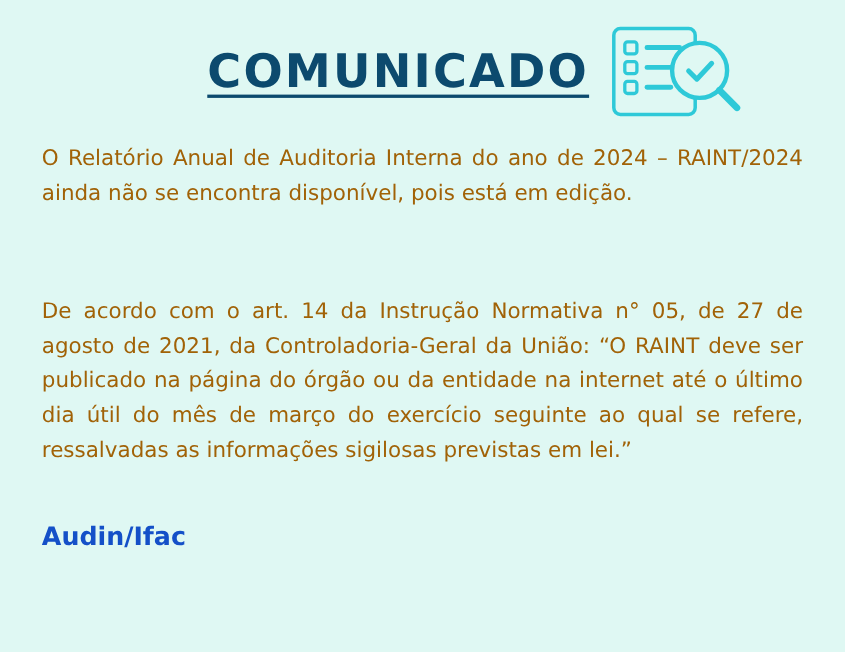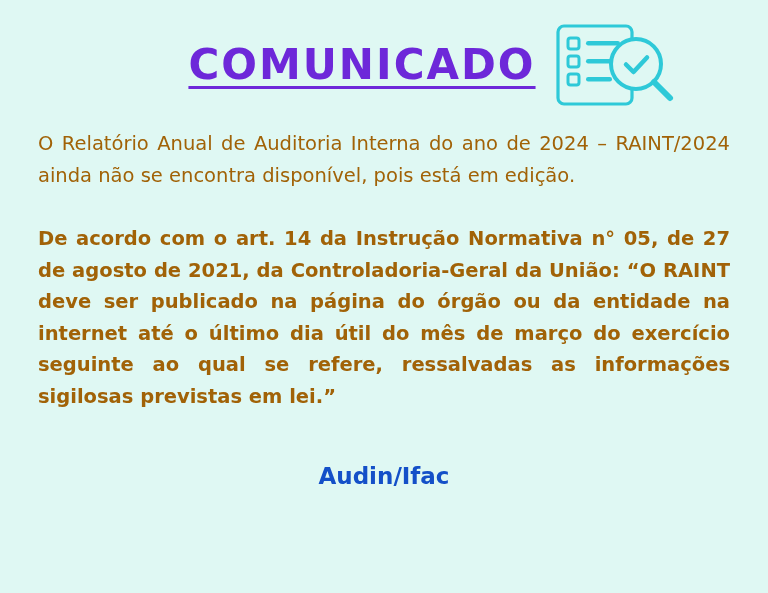--- a/index.html
+++ b/index.html
@@ -26,21 +26,21 @@
     height: 120px;
     display: flex;
     align-items: center;
     justify-content: center;
   }
   .title {
     font-family: "DejaVu Sans", sans-serif;
     font-weight: bold;
     font-size: 42px;
     letter-spacing: 2px;
-    color: #6d28d9;
+    color: #0c4a6e;
     text-decoration: underline;
     text-underline-offset: 7px;
     text-decoration-thickness: 3px;
     margin: 0;
     padding: 0;
     position: relative;
     left: -22px;
     top: 4px;
   }
   .doc-icon {
@@ -55,25 +55,25 @@
     font-size: 19.5px;
     line-height: 1.62;
     text-align: justify;
     font-family: "DejaVu Sans", sans-serif;
     font-weight: normal;
   }
   .para-1 {
     margin: 8px 0 0 0;
   }
   .para-2 {
-    margin: 32px 0 0 0;
-    font-weight: bold;
+    margin: 76px 0 0 0;
+    font-weight: normal;
   }
   .signature {
-    text-align: center;
+    text-align: left;
     color: #1450c8;
     font-size: 23px;
     font-weight: bold;
     margin-top: 50px;
     font-family: "DejaVu Sans", sans-serif;
   }
 </style>
 </head>
 <body>
 

